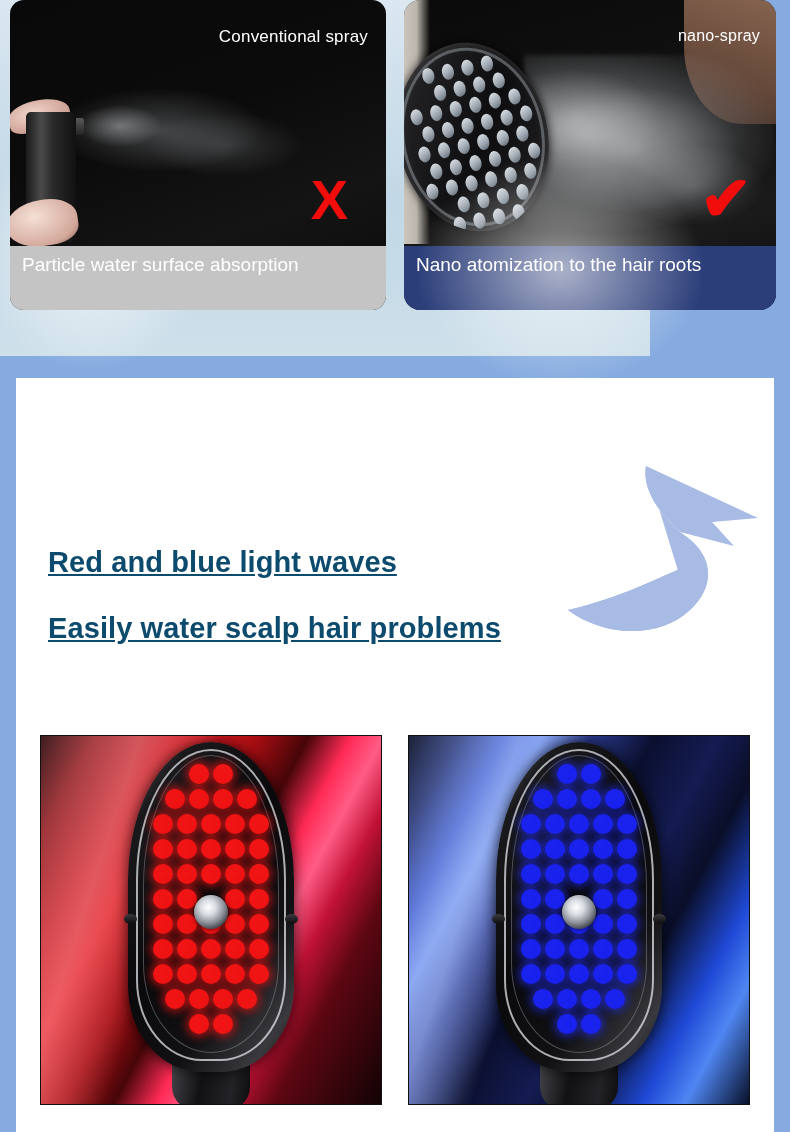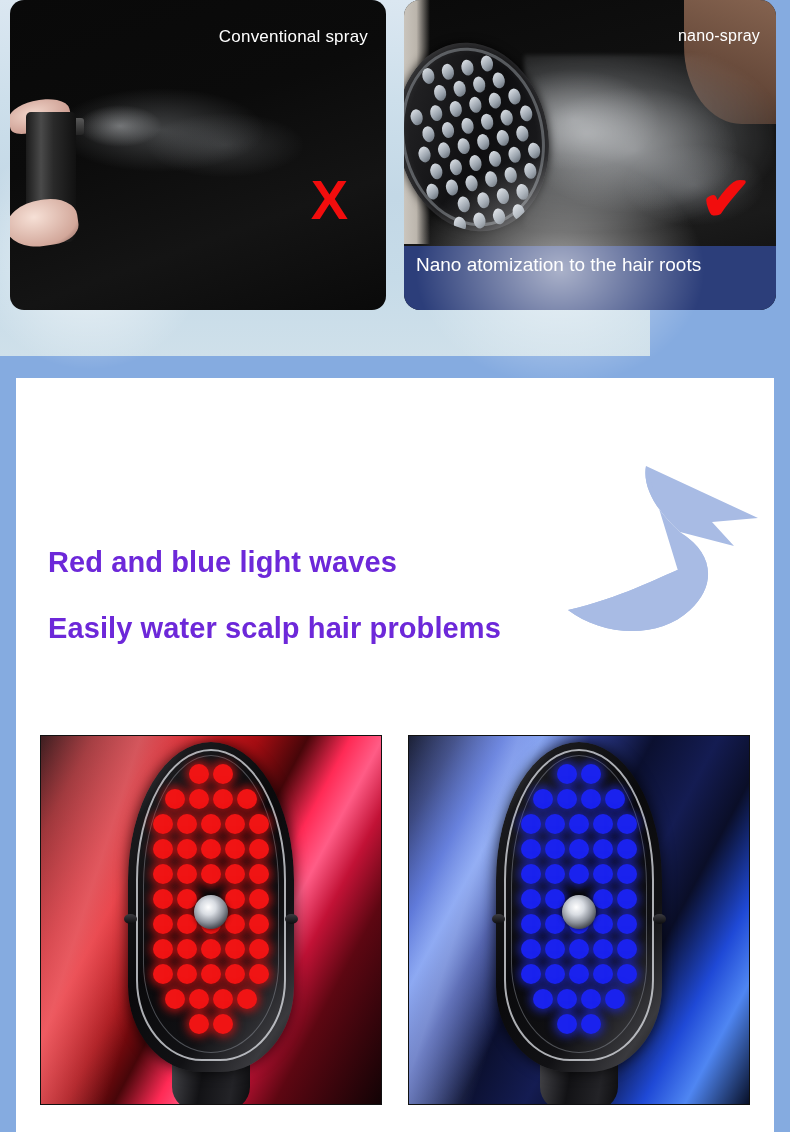--- a/index.html
+++ b/index.html
@@ -137,21 +137,22 @@
     background:#fff;
   }
 
   
   #swoosh-arrow{
     position:absolute; left:546px; top:82px; width:210px; height:180px;
   }
 
   #headline{
     position:absolute; left:32px; top:168px; width:640px;
-    color:#6d28d9;
+    color:#0c4a6e;
+    text-decoration:underline;
   }
   .headline-line{
     font-size:29px; font-weight:bold; letter-spacing:.1px;
     margin-bottom:33px; white-space:nowrap;
   }
   .headline-line:last-child{ margin-bottom:0; }
 
   
   .product-photo{
     position:absolute; top:357px; width:342px; height:370px; overflow:hidden;
@@ -237,20 +238,21 @@
 
   <div id="panel-left" class="photo-panel">
     <div class="photo-img img-conventional">
       <div class="finger-top"></div>
       <div class="spray-nozzle"></div>
       <div class="spray-bottle"></div>
       <div class="finger-bottom"></div>
     </div>
     <div id="label-conventional" class="corner-label">Conventional spray</div>
     <div id="verdict-x" class="verdict">X</div>
+    <div id="caption-left" class="caption-bar">Particle water surface absorption</div>
   </div>
 
   <div id="panel-right" class="photo-panel">
     <div class="photo-img img-nano">
       <div class="pale-edge"></div>
       <div class="skin-corner"></div>
       <div class="mist-big"></div>
       <div class="brush-head">
         <div class="brush-ring"></div>
         <div id="pin-grid">

